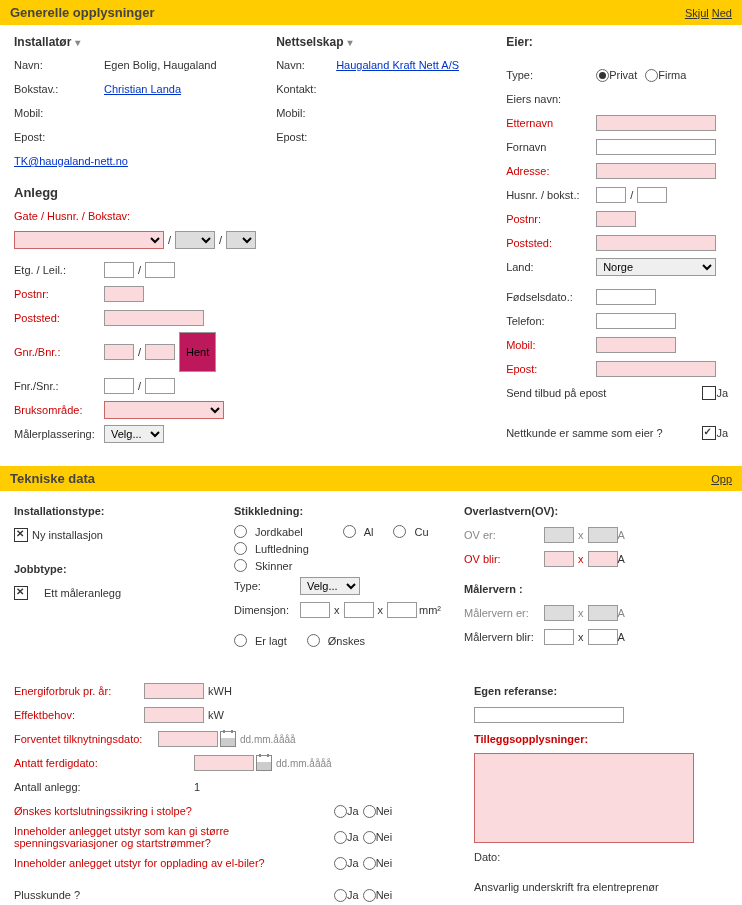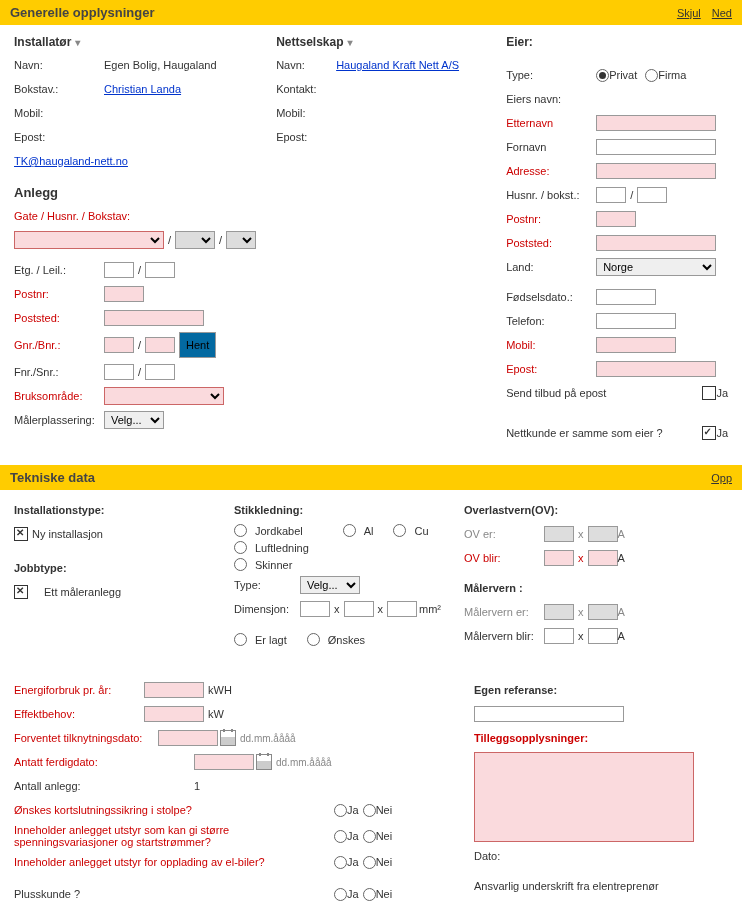--- a/index.html
+++ b/index.html
@@ -21,21 +21,20 @@
     justify-content: space-between;
     align-items: center;
   }
   .section-header .links {
     font-weight: normal;
     font-size: 11px;
   }
   .section-header .links a {
     color: #333;
     text-decoration: underline;
-    margin-left: 8px;
     cursor: pointer;
   }
   .section-body {
     padding: 10px 14px 18px 14px;
     display: flex;
     gap: 20px;
   }
   .col-left {
     flex: 0 0 220px;
   }
@@ -146,23 +145,23 @@
     top: -1px;
     left: 1px;
   }
   .checkbox-box.checkmark::after {
     content: "✓";
     position: absolute;
     top: -1px;
     left: 0px;
   }
   .btn {
-    background: #0369a1;
+    background: #be185d;
     border: 1px solid #999;
-    padding: 6px 6px;
+    padding: 13px 6px;
     font-size: 11px;
     cursor: pointer;
   }
   .cal-icon {
     display: inline-block;
     width: 14px;
     height: 14px;
     border: 1px solid #888;
     background: linear-gradient(#fff 40%, #ccc 40%);
     position: relative;

